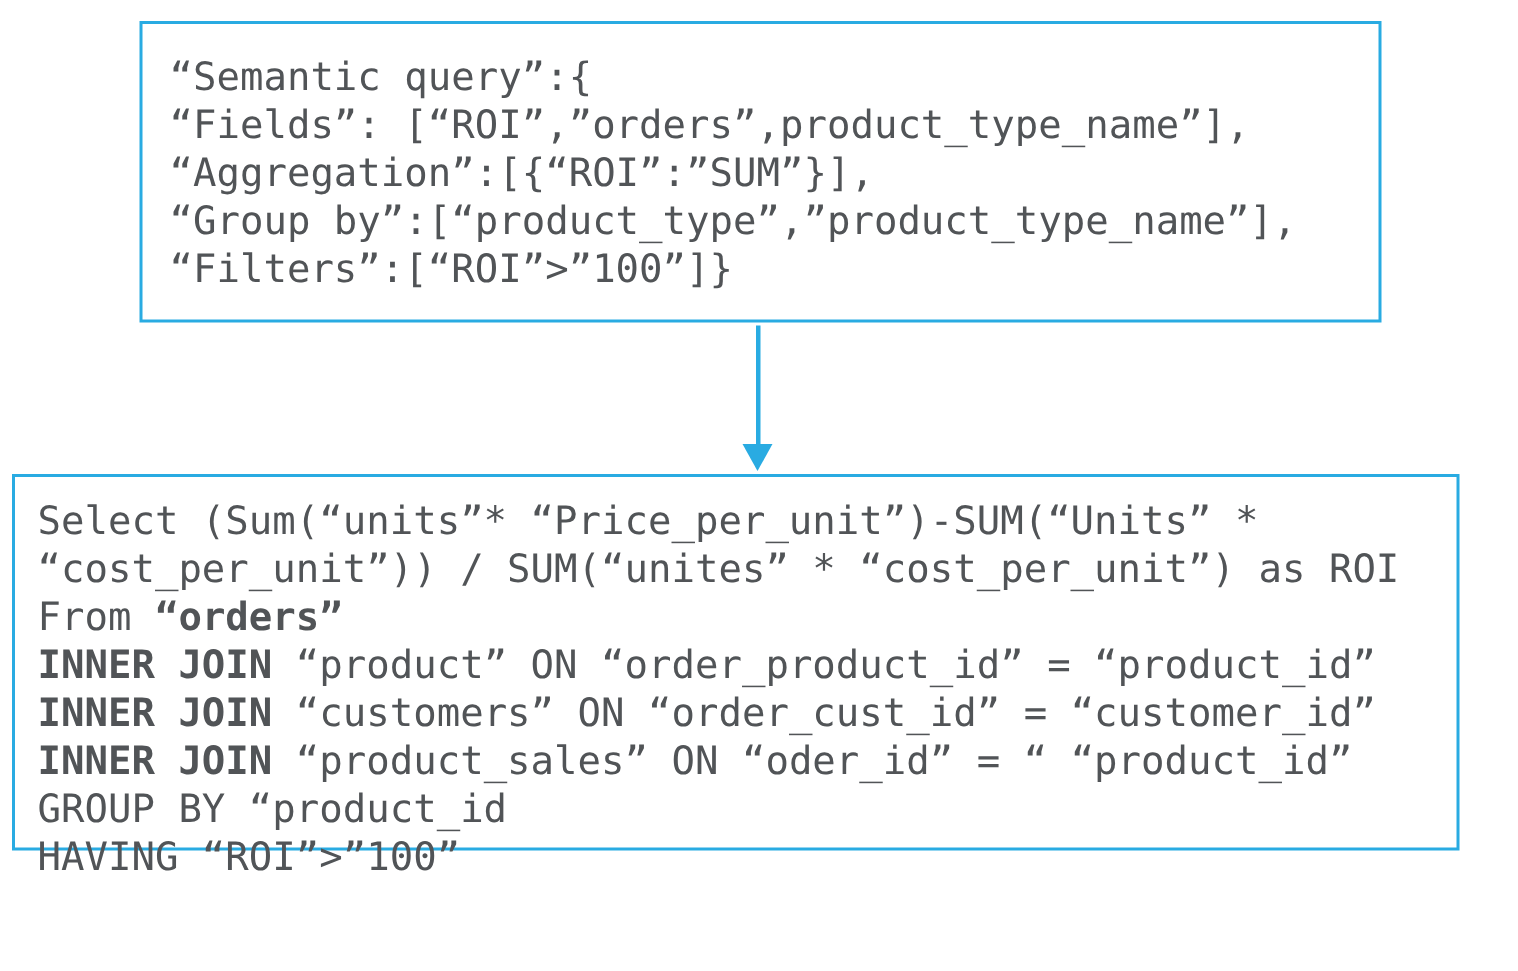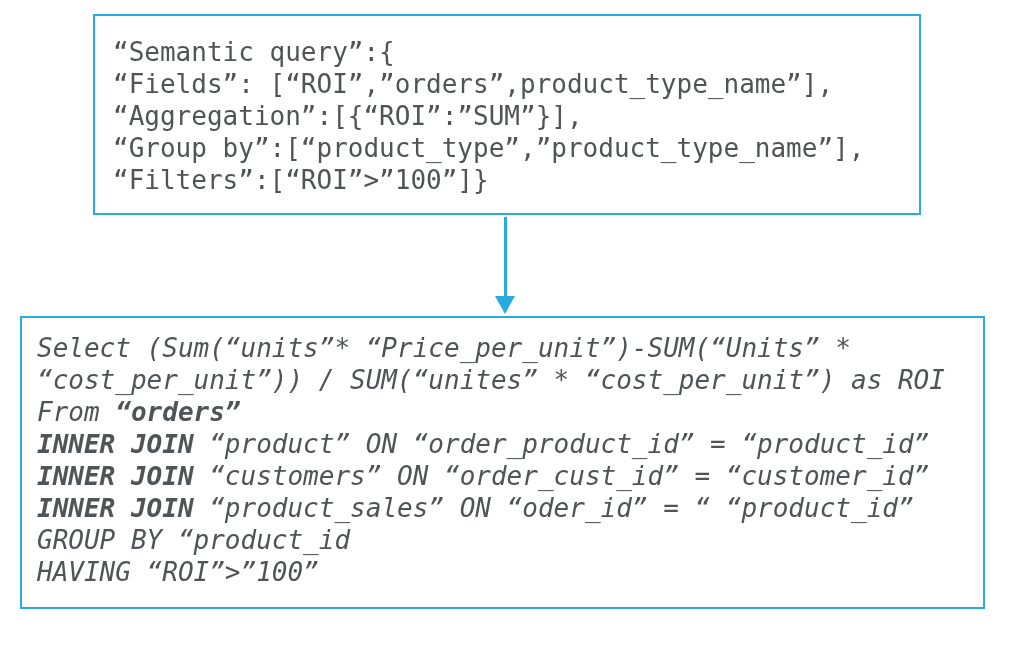--- a/index.html
+++ b/index.html
@@ -21,24 +21,23 @@
     position: absolute;
     border: 2px solid var(--accent);
     background: var(--bg);
   }
   .top-box {
     left: 93px; top: 14px;
     width: 828px; height: 201px;
     padding: 20px 0 0 18px;
   }
   .bottom-box {
-    left: 20px; top: 316px;
-    width: 965px; height: 293px;
+    left: 8px; top: 316px;
+    width: 965px; height: 251px;
     padding: 14px 8px 0 15px;
-    font-style: italic;
   }
   .code {
     font-family: "DejaVu Sans Mono", monospace;
     font-size: 26px;
     line-height: 32px;
     color: var(--text);
     white-space: pre;
   }
   .code-line { white-space: pre; }
   .seg { white-space: pre; }

